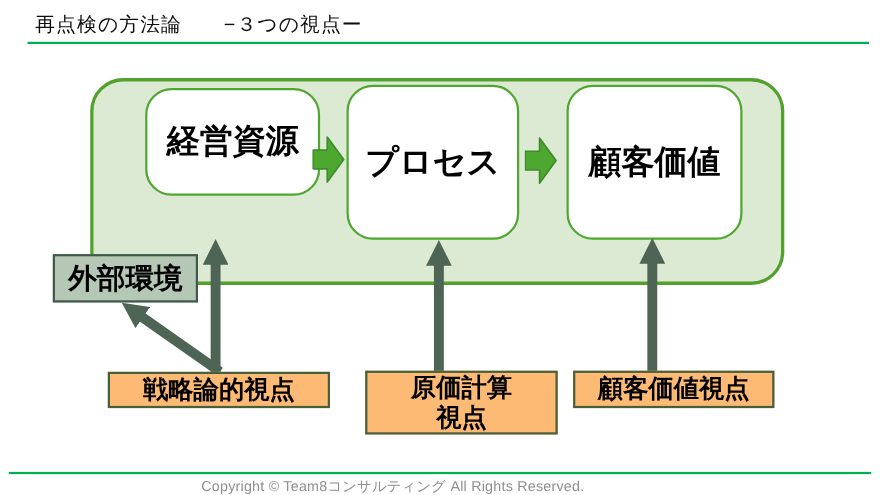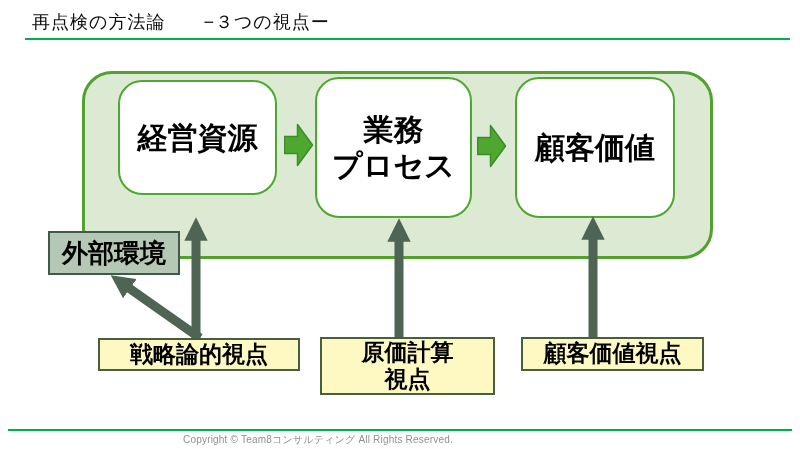--- a/index.html
+++ b/index.html
@@ -21,74 +21,73 @@
     background:#dcead4;border:3px solid #54a02f;border-radius:30px;
     z-index:1;
   }
 
   .flow-box{
     background:#ffffff;border:2.5px solid #4ea72e;border-radius:24px;
     display:flex;flex-direction:column;align-items:center;justify-content:center;
     font-size:30px;font-weight:bold;color:#000;text-align:center;line-height:1.2;
     z-index:2;
   }
-  .fb1{left:118px;top:80px;width:159px;height:115px;}
+  .fb1{left:132px;top:80px;width:159px;height:98px;}
   .fb2{left:315px;top:77px;width:157px;height:141px;}
   .fb3{left:515px;top:77px;width:160px;height:141px;}
   .flow-box span{display:block;}
 
   .flow-arrow{z-index:2;}
   .fa1{left:284px;top:123px;}
   .fa2{left:477px;top:124px;}
 
   .arrow-layer{left:0;top:0;z-index:4;pointer-events:none;}
 
   .external-box{
     left:48px;top:231px;width:132px;height:44px;
     background:#b5c7b5;border:2px solid #3f5a4b;
     display:flex;align-items:center;justify-content:center;
     font-size:26px;font-weight:bold;color:#000;
     z-index:5;
   }
 
   .pbox{
-    background:#fef9c3;border:2px solid #47603c;
+    background:#fdba74;border:2px solid #47603c;
     display:flex;flex-direction:column;align-items:center;justify-content:center;
     font-size:23px;font-weight:bold;color:#000;text-align:center;line-height:1.18;
     z-index:5;
   }
   .pb1{left:98px;top:338px;width:202px;height:33px;}
-  .pb2{left:320px;top:337px;width:175px;height:58px;}
+  .pb2{left:332px;top:337px;width:175px;height:58px;}
   .pb3{left:505px;top:337px;width:183px;height:34px;margin-left:16px;}
   .pbox span{display:block;}
 
   .footer-rule{left:8px;top:429px;width:784px;height:2px;background:#00b050;}
   .footer-text{
     left:183px;top:433px;width:400px;
-    font-size:10px;color:#8f8f8f;letter-spacing:0.2px;
+    font-size:13px;color:#8f8f8f;letter-spacing:0.2px;
   }
 </style>
 </head>
 <body>
 
 <div class="abs page-title">再点検の方法論　　−３つの視点ー</div>
 <div class="abs title-rule"></div>
 
 <div class="abs process-container"></div>
 
 <div class="abs flow-box fb1">
   <span>経営資源</span>
 </div>
 
 <svg class="abs flow-arrow fa1" width="30" height="44" viewBox="0 0 30 44">
   <polygon points="0.5,13.5 13.5,13.5 13.5,1.5 28.5,22 13.5,42.5 13.5,30.5 0.5,30.5" fill="#4ea72e" stroke="#3c8c2c" stroke-width="1.5" stroke-linejoin="round"></polygon>
 </svg>
 
 <div class="abs flow-box fb2">
-  <span>業務</span>
   <span>プロセス</span>
 </div>
 
 <svg class="abs flow-arrow fa2" width="30" height="44" viewBox="0 0 30 44">
   <polygon points="0.5,13.5 13.5,13.5 13.5,1.5 28.5,22 13.5,42.5 13.5,30.5 0.5,30.5" fill="#4ea72e" stroke="#3c8c2c" stroke-width="1.5" stroke-linejoin="round"></polygon>
 </svg>
 
 <div class="abs flow-box fb3">
   <span>顧客価値</span>
 </div>

